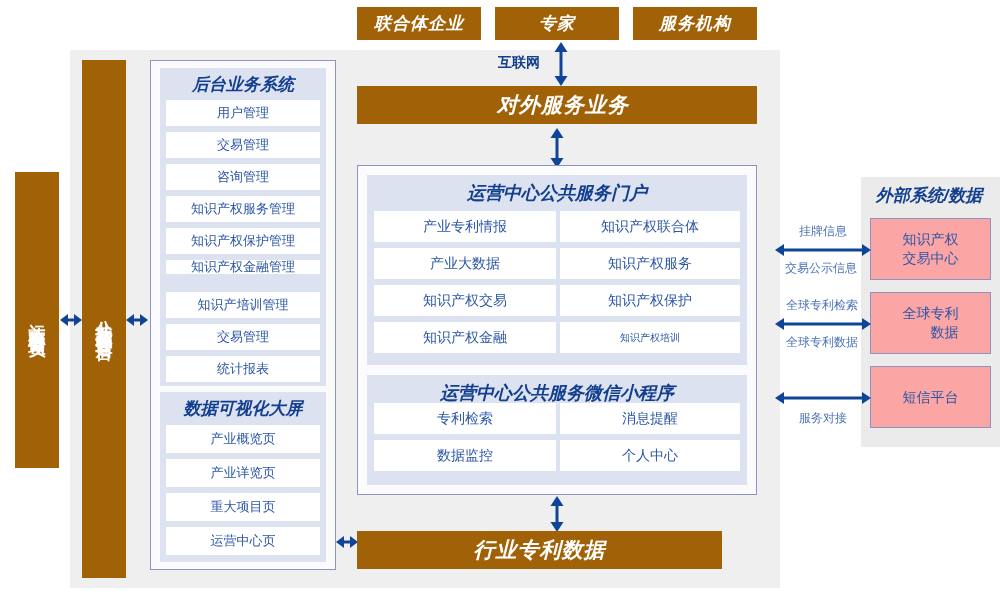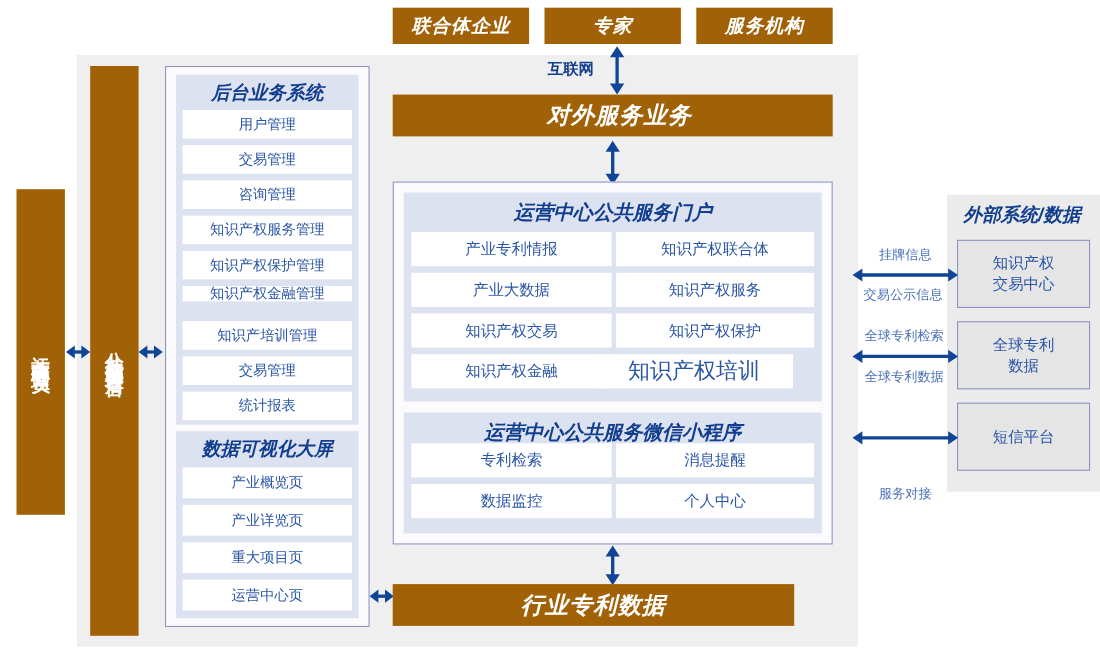--- a/index.html
+++ b/index.html
@@ -40,22 +40,22 @@
     justify-content:center;text-align:center;line-height:1.1;
   }
 
   
   .ext-panel{background:#ebebeb;}
   .ext-title{
     color:#123e8e;font-weight:bold;font-style:italic;text-align:center;
     display:flex;align-items:center;justify-content:center;
   }
   .ext-box{
-    background:#e5e5e5;border:1px solid #8e93c4;color:#2b56a6;
-    display:flex;align-items:center;justify-content:center;text-align:center;
+    background:#fca5a5;border:1px solid #8e93c4;color:#2b56a6;
+    display:flex;align-items:center;justify-content:center;text-align:right;
     line-height:1.35;
   }
 
   .arrow-label{
     color:#4b72b8;text-align:center;white-space:nowrap;
     display:flex;align-items:center;justify-content:center;
   }
   .net-label{
     color:#123e8e;font-weight:bold;white-space:nowrap;
     display:flex;align-items:center;justify-content:center;
@@ -145,21 +145,21 @@
 <div class="abs group" style="left:367px;top:175px;width:380px;height:190px;"></div>
 <div class="abs group-title" style="left:367px;top:178px;width:380px;height:30px;font-size:18px;">运营中心公共服务门户</div>
 
 <div class="abs cell" style="left:374px;top:211px;width:182px;height:31px;font-size:14px;">产业专利情报</div>
 <div class="abs cell" style="left:560px;top:211px;width:180px;height:31px;font-size:14px;">知识产权联合体</div>
 <div class="abs cell" style="left:374px;top:248px;width:182px;height:31px;font-size:14px;">产业大数据</div>
 <div class="abs cell" style="left:560px;top:248px;width:180px;height:31px;font-size:14px;">知识产权服务</div>
 <div class="abs cell" style="left:374px;top:285px;width:182px;height:31px;font-size:14px;">知识产权交易</div>
 <div class="abs cell" style="left:560px;top:285px;width:180px;height:31px;font-size:14px;">知识产权保护</div>
 <div class="abs cell" style="left:374px;top:322px;width:182px;height:31px;font-size:14px;">知识产权金融</div>
-<div class="abs cell" style="left:541px;top:322px;width:180px;height:31px;font-size:20px;">知识产权培训</div>
+<div class="abs cell" style="left:560px;top:322px;width:180px;height:31px;font-size:10px;">知识产权培训</div>
 
 <div class="abs group" style="left:367px;top:375px;width:380px;height:110px;"></div>
 <div class="abs group-title" style="left:367px;top:378px;width:380px;height:30px;font-size:18px;">运营中心公共服务微信小程序</div>
 
 <div class="abs cell" style="left:374px;top:403px;width:182px;height:31px;font-size:14px;">专利检索</div>
 <div class="abs cell" style="left:560px;top:403px;width:180px;height:31px;font-size:14px;">消息提醒</div>
 <div class="abs cell" style="left:374px;top:440px;width:182px;height:31px;font-size:14px;">数据监控</div>
 <div class="abs cell" style="left:560px;top:440px;width:180px;height:31px;font-size:14px;">个人中心</div>
 
 <div class="abs" style="left:547px;top:496px;width:20px;height:36px;">
@@ -201,13 +201,13 @@
 <div class="abs arrow-label" style="left:771px;top:296px;width:102px;height:18px;font-size:12px;">全球专利检索</div>
 <div class="abs arrow-label" style="left:771px;top:333px;width:102px;height:18px;font-size:12px;">全球专利数据</div>
 
 <div class="abs" style="left:775px;top:388px;width:96px;height:20px;">
   <svg width="96" height="20" viewBox="0 0 96 20" aria-hidden="true">
     <line x1="6" y1="10" x2="90" y2="10" stroke="#0f4496" stroke-width="3"></line>
     <polygon points="0,10 9,4 9,16" fill="#0f4496"></polygon>
     <polygon points="96,10 87,4 87,16" fill="#0f4496"></polygon>
   </svg>
 </div>
-<div class="abs arrow-label" style="left:775px;top:409px;width:96px;height:18px;font-size:12px;margin-top:31px;">服务对接</div>
+<div class="abs arrow-label" style="left:775px;top:409px;width:96px;height:18px;font-size:12px;">服务对接</div>
 
 </body></html>

